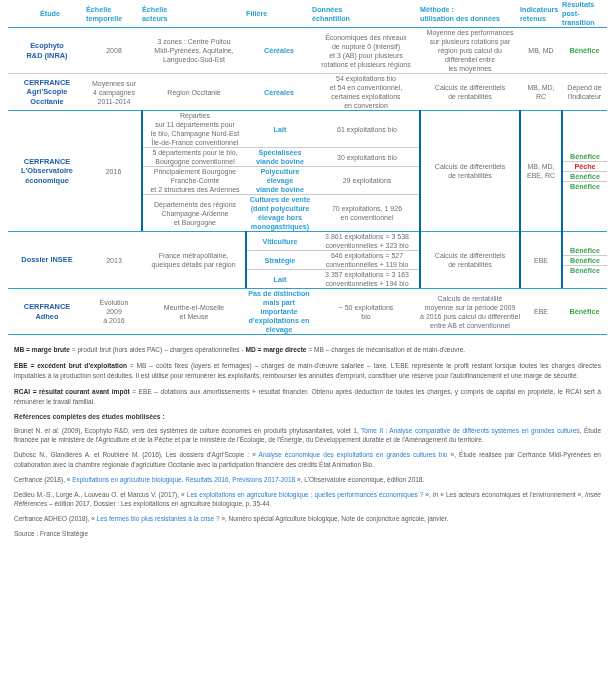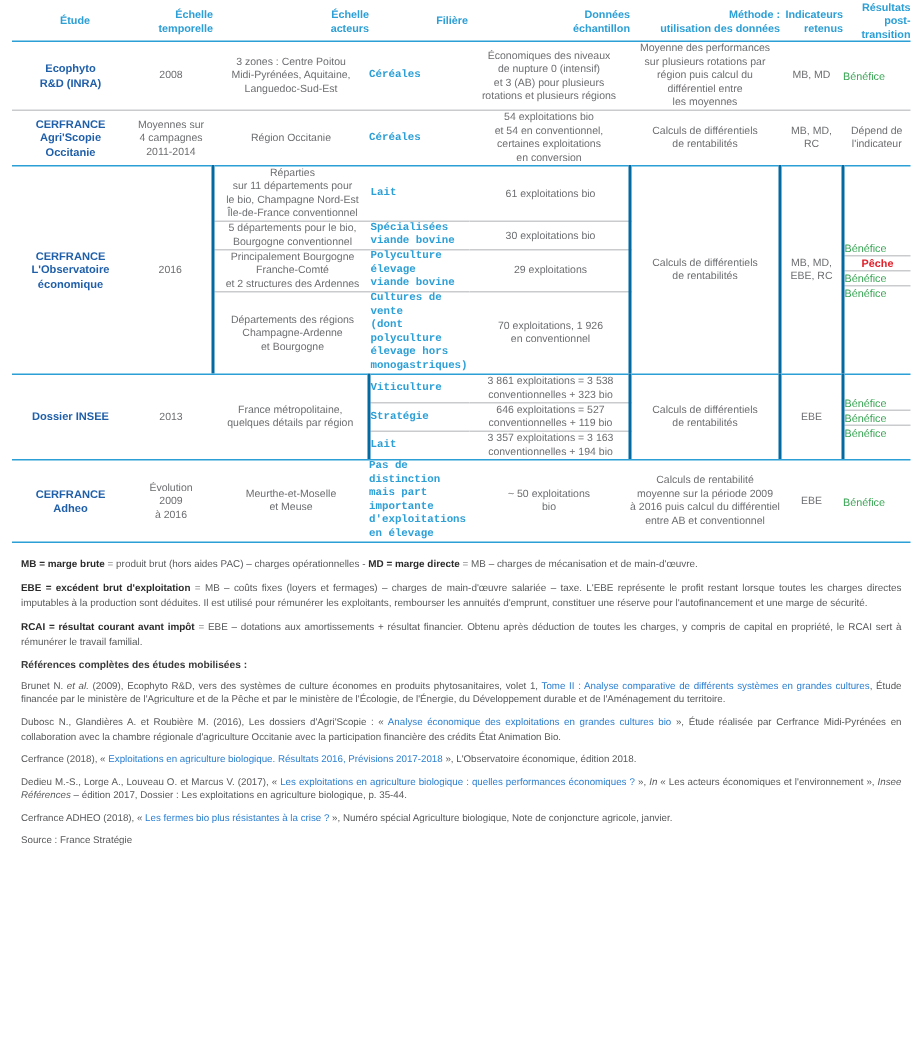--- a/index.html
+++ b/index.html
@@ -8,31 +8,31 @@
     font-family:"Liberation Sans", sans-serif;
     color:#58595b;overflow:hidden;
   }
   .page{width:615px;height:694px;position:relative;box-sizing:border-box;padding:0 8px;}
 
   table.matrix{width:599px;border-collapse:collapse;table-layout:fixed;}
   table.matrix td,table.matrix th{padding:0;vertical-align:middle;}
 
   .hdr th{
     color:#2b9fd6;font-weight:bold;font-size:7.2px;line-height:9px;
-    text-align:right;padding:6px 2px 7px 2px;vertical-align:bottom;
+    text-align:left;padding:6px 2px 7px 2px;vertical-align:bottom;
   }
   .hdr th.left{text-align:center;padding-left:6px;}
   .rule-top td{border-bottom:1.6px solid #2b9fd6;height:0;}
   .rule-blue td{border-bottom:1.3px solid #2b9fd6;height:0;}
   .rule-grey td{border-bottom:1px solid #c9cbcd;height:0;}
 
   .study{color:#1f5fa9;font-weight:bold;font-size:7.4px;line-height:9.5px;padding-left:6px;text-align:center;}
   .plain{font-size:7px;line-height:9px;text-align:center;color:#6d6e71;}
-  .filiere{color:#2b9fd6;font-weight:bold;font-size:7.2px;line-height:9px;font-family:Liberation Mono, monospace;}
-  .benefice{color:#3aa655;font-weight:normal;font-size:7.2px;margin-left:16px;}
+  .filiere{color:#2b9fd6;font-weight:bold;font-size:7.2px;line-height:9px;text-align:center;}
+  .benefice{color:#3aa655;font-weight:bold;font-size:7.2px;text-align:center;margin-left:16px;}
   .cout{color:#e0202a;font-weight:bold;font-size:7.2px;text-align:center;}
   .neutral{color:#6d6e71;font-size:7px;line-height:9px;text-align:center;}
 
   .cellpad{padding:5px 3px;}
   .vline-l{border-left:2px solid #0369a1;}
 
   .sub{width:100%;border-collapse:collapse;table-layout:fixed;}
   .sub td{padding:4px 3px;vertical-align:middle;}
   .sub tr td{border-bottom:1px solid #c9cbcd;}
   .sub tr:last-child td{border-bottom:none;}

